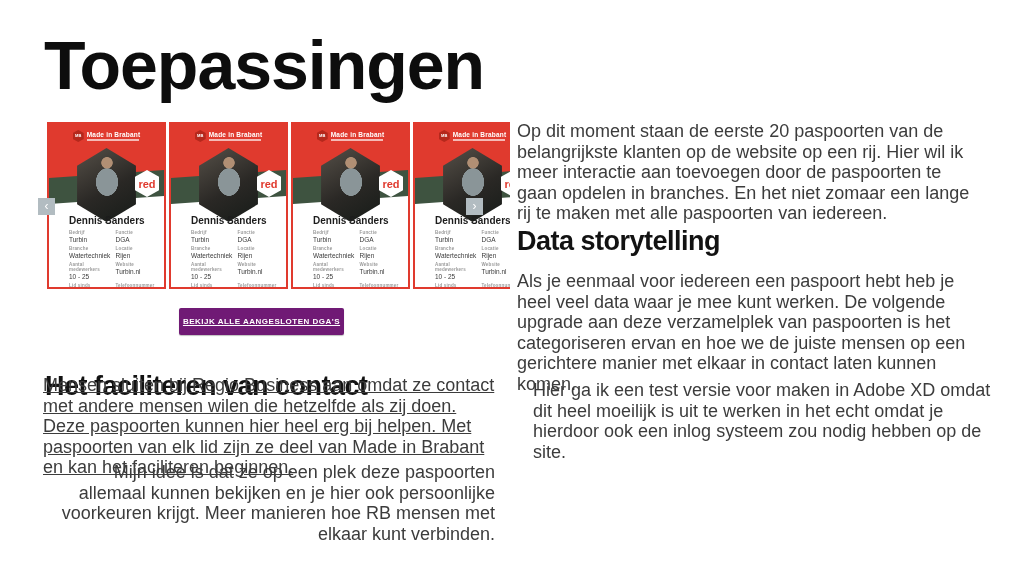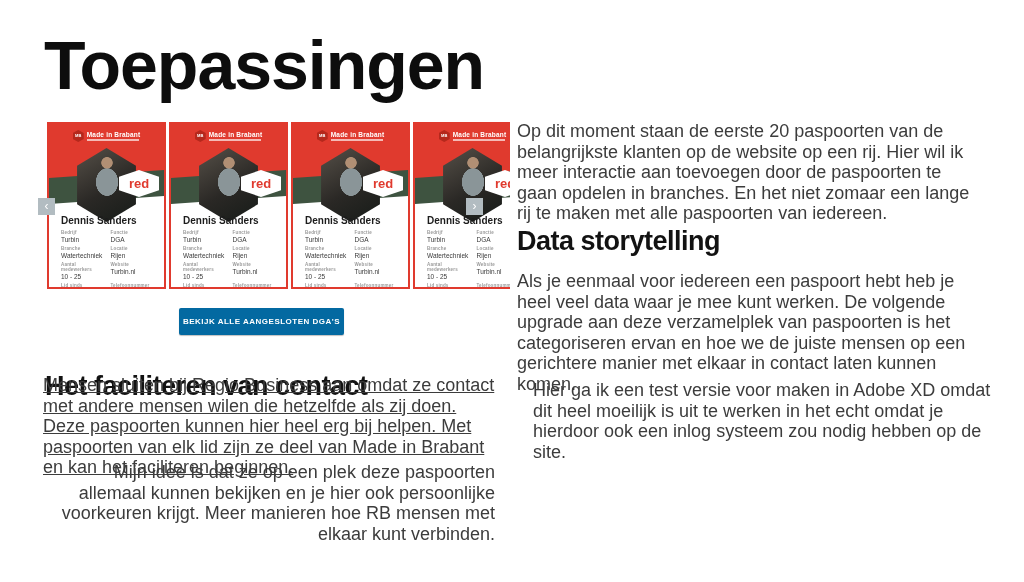--- a/index.html
+++ b/index.html
@@ -30,42 +30,42 @@
   .logo-text { display:flex; flex-direction:column; gap:1px; }
   .logo-title { color:#fff; font-size:6.5px; font-weight:700; letter-spacing:.2px; }
   .logo-tagline-bar { width:52px; height:2px; background:rgba(255,255,255,.65); }
   .photo-hex { position:absolute; left:50%; top:24px; transform:translateX(-50%);
                width:64px; height:74px; z-index:3;
                clip-path:polygon(50% 0%,96% 24%,96% 76%,50% 100%,4% 76%,4% 24%);
                background:
                  radial-gradient(circle at 50% 20%, #b18f74 0 8%, rgba(0,0,0,0) 9%),
                  radial-gradient(ellipse at 50% 46%, #8a9598 0 24%, rgba(0,0,0,0) 25%),
                  linear-gradient(150deg, #575149 0%, #2a2825 55%, #161b18 100%); }
-  .red-badge { position:absolute; right:5px; top:46px; width:40px; height:27px; z-index:5;
-               background:#ffffff; color:#e03a2e; font-size:13px; font-weight:700;
+  .red-badge { position:absolute; right:5px; top:46px; width:24px; height:27px; z-index:5;
+               background:#ffffff; color:#e03a2e; font-size:11px; font-weight:700;
                display:flex; align-items:center; justify-content:center;
                clip-path:polygon(50% 0%,100% 25%,100% 75%,50% 100%,0% 75%,0% 25%);margin-left:39px; }
-  .card-body { position:relative; padding:3px 8px 0 12px; z-index:4; background:transparent; }
+  .card-body { position:relative; padding:3px 8px 0 20px; z-index:4; background:transparent; }
   .member-name { font-size:10px; font-weight:700; color:#1c1c1c; margin-bottom:4px; }
   .field-grid { display:grid; grid-template-columns:1fr 1fr; column-gap:4px; row-gap:3px; }
   .f-label { display:block; font-size:4.5px; color:#9a9a9a; font-weight:700; letter-spacing:.2px; }
   .f-value { display:block; font-size:6.5px; color:#3a3a3a; margin-top:1px; }
   .f-value.big-year { font-size:20px; font-weight:700; color:#e8402a; letter-spacing:-.5px;
                       line-height:20px; margin-top:0; }
 
   .nav-btn { position:absolute; width:17px; height:17px; border:none; background:#b2bcc1;
              color:#ffffff; font-size:12px; line-height:15px; text-align:center; cursor:pointer;
              z-index:8; padding:0; }
   .nav-prev { left:2px; top:76px; }
   .nav-next { left:430px; top:76px; }
 
   .cta-button { position:absolute; left:179px; top:308px; width:165px; height:27px;
-                background:#0369a1; border:none; border-radius:2px; color:#ffffff;
+                background:#701a75; border:none; border-radius:2px; color:#ffffff;
                 font-family:"Liberation Sans", sans-serif; font-size:8px; font-weight:700;
-                letter-spacing:.5px; cursor:pointer; box-shadow:0 1px 1px rgba(0,0,0,.25); }
+                letter-spacing:.5px; cursor:pointer; box-shadow:0 1px 1px rgba(0,0,0,.25);text-decoration:underline; }
 
   
   .h2 { position:absolute; font-size:27px; font-weight:700; color:#121212; letter-spacing:-.5px; }
   .h2-left { left:45px; top:336px;margin-top:35px; }
   .h2-right { left:517px; top:226px;text-align:center; }
   .para { position:absolute; font-size:18px; line-height:20.5px; color:#3c3c3c; }
   .p-left-1 { left:43px; top:375px; width:452px;text-decoration:underline; }
   .p-left-2 { left:43px; top:462px; width:452px;text-align:right; }
   .p-right-1 { left:517px; top:121px; width:464px; }
   .p-right-2 { left:517px; top:271px; width:464px; }

